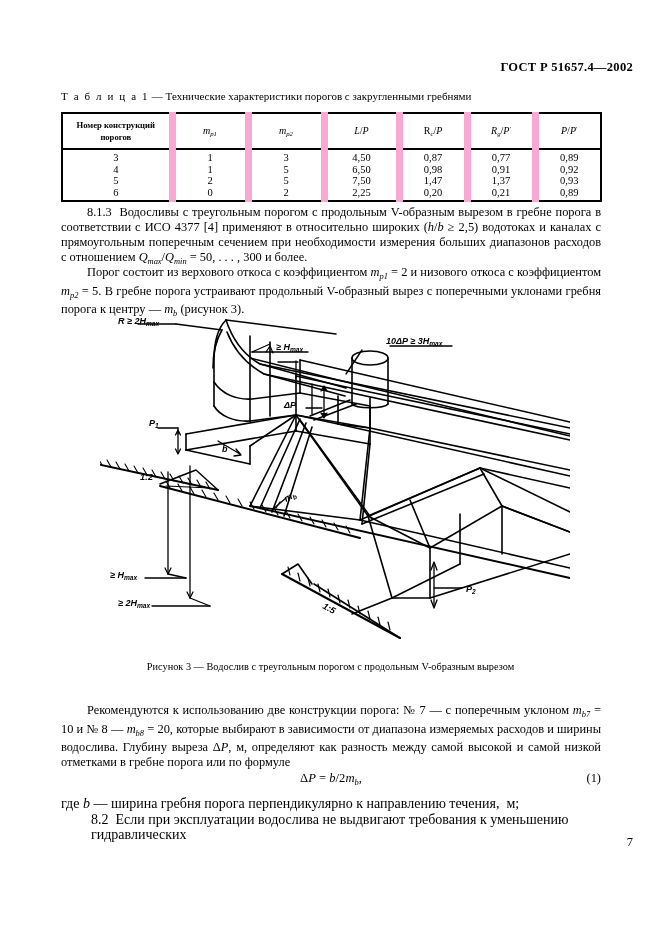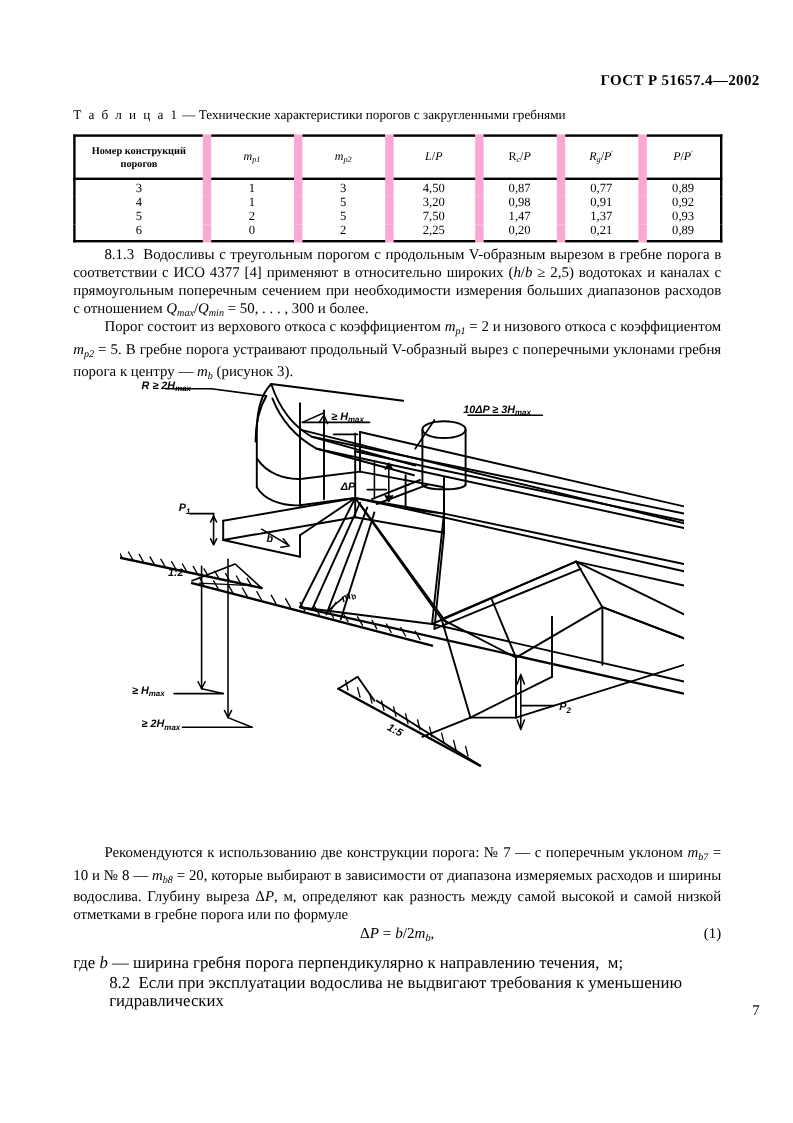--- a/index.html
+++ b/index.html
@@ -193,21 +193,21 @@
           <td>3</td>
           <td>4,50</td>
           <td>0,87</td>
           <td>0,77</td>
           <td>0,89</td>
         </tr>
         <tr>
           <td>4</td>
           <td>1</td>
           <td>5</td>
-          <td>3,20</td>
+          <td>6,50</td>
           <td>0,98</td>
           <td>0,91</td>
           <td>0,92</td>
         </tr>
         <tr>
           <td>5</td>
           <td>2</td>
           <td>5</td>
           <td>7,50</td>
           <td>1,47</td>
@@ -423,20 +423,21 @@
         <text x="366" y="276">P<tspan class="fl-sub" dy="2">2</tspan></text>
         <text x="40" y="164">1:2</text>
         <text transform="translate(222,292) rotate(28)" x="0" y="0">1:5</text>
         <text transform="translate(186,186) rotate(-28)" x="0" y="0">m<tspan class="fl-sub" dy="2">b</tspan></text>
         <text x="10" y="262">≥ H<tspan class="fl-sub" dy="2">max</tspan></text>
         <text x="18" y="290">≥ 2H<tspan class="fl-sub" dy="2">max</tspan></text>
       </g>
     </svg>
   </div>
 
+  <div class="fig-caption"><span>Рисунок 3</span><span> — Водослив с треугольным порогом с продольным V-образным вырезом</span></div>
 
   <div class="para p3"><span class="ind"></span>Рекомендуются к использованию две конструкции порога: № 7 — с поперечным уклоном <span class="mathit">m</span><span class="mathit sub">b7</span> = 10 и № 8 — <span class="mathit">m</span><span class="mathit sub">b8</span> = 20, которые выбирают в зависимости от диапазона измеряемых расходов и ширины водослива. Глубину выреза Δ<span class="mathit">P</span>, м, определяют как разность между самой высокой и самой низкой отметками в гребне порога или по формуле</div>
 
   <div class="formula"><span>Δ<span class="mathit">P</span> = <span class="mathit">b</span>/2<span class="mathit">m</span><span class="mathit sub">b</span>,</span><span class="eqnum">(1)</span></div>
 
   <div class="where">
     <span class="l1">где <span class="mathit">b</span> — ширина гребня порога перпендикулярно к направлению течения,&nbsp; м;</span>
     <span class="l3"><span>8.2</span>&nbsp; <span>Если при эксплуатации водослива не выдвигают требования к уменьшению гидравлических</span></span>
   </div>
 

